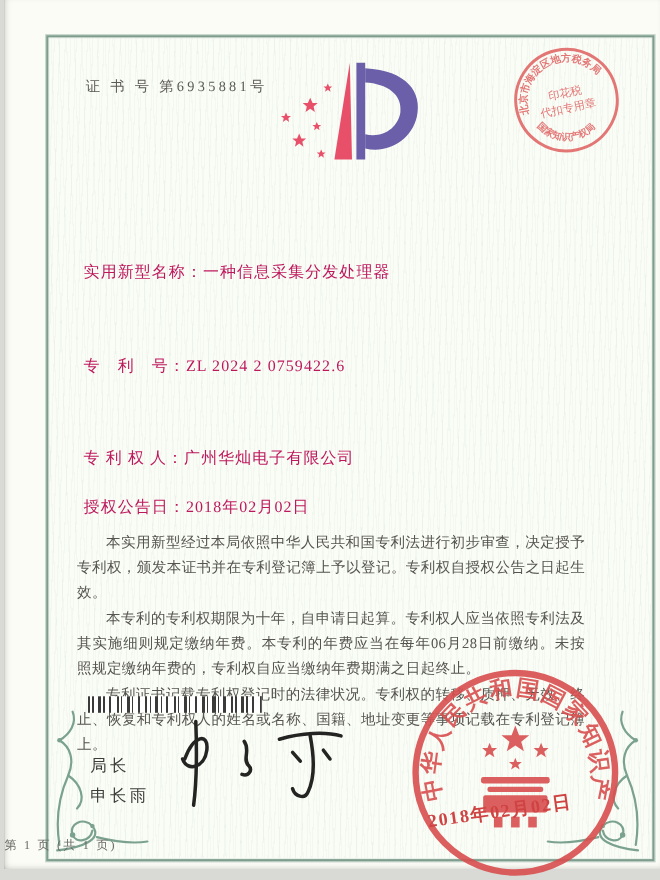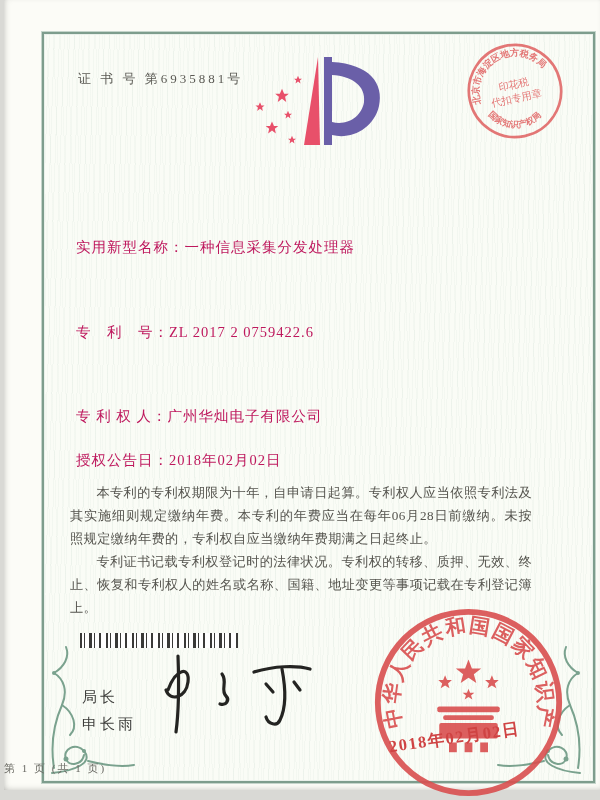--- a/index.html
+++ b/index.html
@@ -139,25 +139,26 @@
       <textPath href="#tsTop" startOffset="2">北京市海淀区地方税务局</textPath>
     </text>
     <text font-size="8" fill="#e06060" font-weight="bold">
       <textPath href="#tsBot" startOffset="8">国家知识产权局</textPath>
     </text>
     <text x="55" y="52" text-anchor="middle" font-size="9.5" fill="#e06060">印花税</text>
     <text x="55" y="65" text-anchor="middle" font-size="9.5" fill="#e06060">代扣专用章</text>
   </svg>
 
   <div class="field-row" style="top:238px"><span>实用新型名称：</span><span>一种信息采集分发处理器</span></div>
-  <div class="field-row" style="top:323px"><span>专　利　号：</span><span>ZL 2017 2 0759422.6</span></div>
+  <div class="field-row" style="top:323px"><span>专　利　号：</span><span>ZL 2024 2 0759422.6</span></div>
   <div class="field-row" style="top:407px"><span>专 利 权 人：</span><span>广州华灿电子有限公司</span></div>
   <div class="field-row" style="top:451px"><span>授权公告日：</span><span>2018年02月02日</span></div>
 
   <div class="paragraphs">
+    <p>本实用新型经过本局依照中华人民共和国专利法进行初步审查，决定授予专利权，颁发本证书并在专利登记簿上予以登记。专利权自授权公告之日起生效。</p>
     <p>本专利的专利权期限为十年，自申请日起算。专利权人应当依照专利法及其实施细则规定缴纳年费。本专利的年费应当在每年06月28日前缴纳。未按照规定缴纳年费的，专利权自应当缴纳年费期满之日起终止。</p>
     <p>专利证书记载专利权登记时的法律状况。专利权的转移、质押、无效、终止、恢复和专利权人的姓名或名称、国籍、地址变更等事项记载在专利登记簿上。</p>
   </div>
 
   <div class="barcode"></div>
 
   <div class="signoff">
     <div>局长</div>
     <div>申长雨</div>
   </div>

